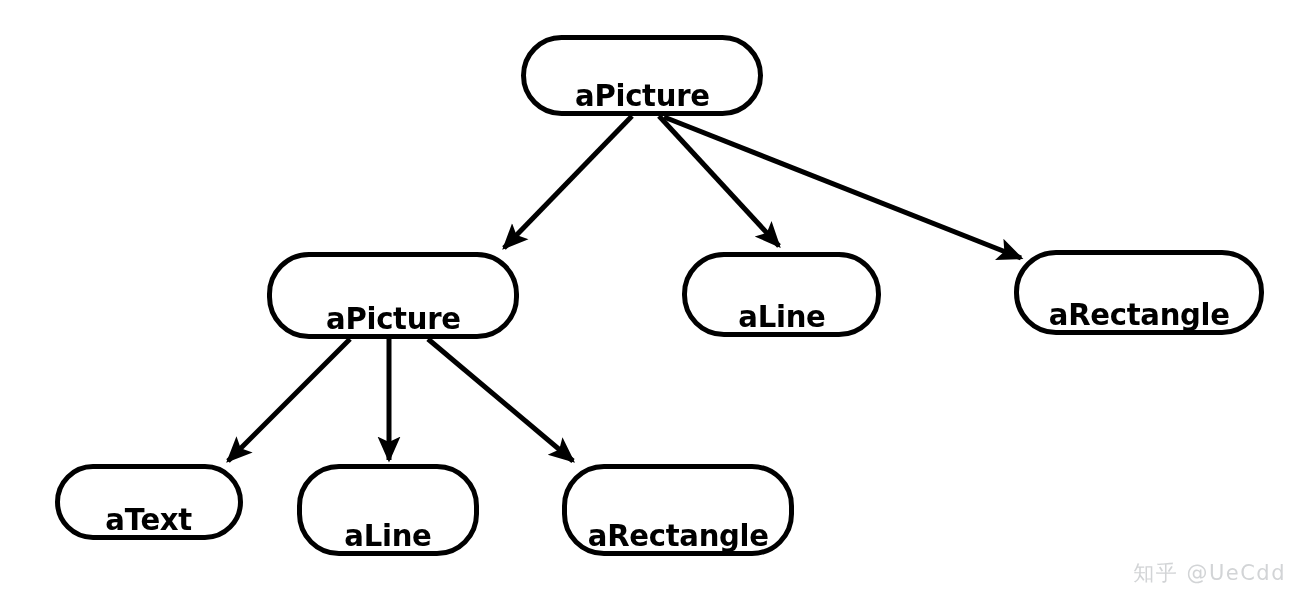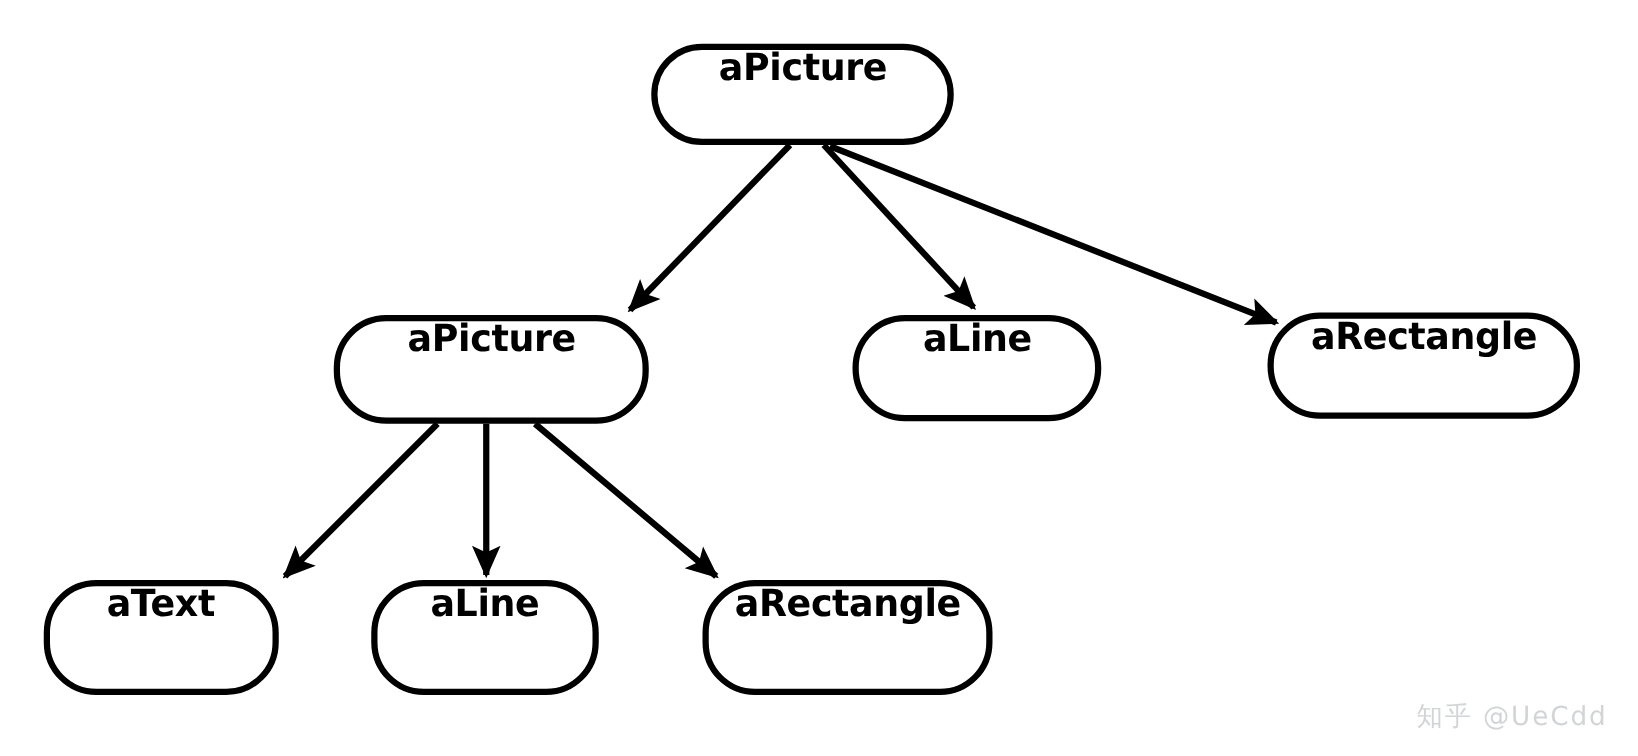--- a/index.html
+++ b/index.html
@@ -23,40 +23,40 @@
     width: 1310px;
     height: 605px;
   }
   .node {
     position: absolute;
     box-sizing: border-box;
     background: #ffffff;
     border: 5px solid #000000;
     border-radius: 42px;
     display: flex;
-    align-items: flex-start;
+    align-items: flex-end;
     justify-content: center;
     z-index: 5;
   }
   .node-label {
     font-family: "DejaVu Sans", "Liberation Sans", sans-serif;
     font-weight: 700;
     font-size: 30px;
     letter-spacing: -0.3px;
     color: #000000;
     white-space: nowrap;
     line-height: 1;
     transform: scaleX(0.97);
   }
   
   #node-root        { left: 521px;  top: 35px;  width: 242px; height: 81px; }
   #node-sub-picture { left: 267px;  top: 252px; width: 252px; height: 87px; }
   #node-line-mid    { left: 682px;  top: 252px; width: 199px; height: 85px; }
   #node-rect-right  { left: 1014px; top: 250px; width: 250px; height: 85px; }
-  #node-text        { left: 35px;   top: 464px; width: 188px; height: 92px; }
+  #node-text        { left: 55px;   top: 464px; width: 188px; height: 76px; }
   #node-line-bottom { left: 297px;  top: 464px; width: 182px; height: 92px; }
   #node-rect-bottom { left: 562px;  top: 464px; width: 232px; height: 92px; }
 
   #watermark {
     position: absolute;
     right: 24px;
     bottom: 18px;
     font-family: "DejaVu Sans", "Liberation Sans", sans-serif;
     font-size: 21px;
     color: #d2d4d6;

